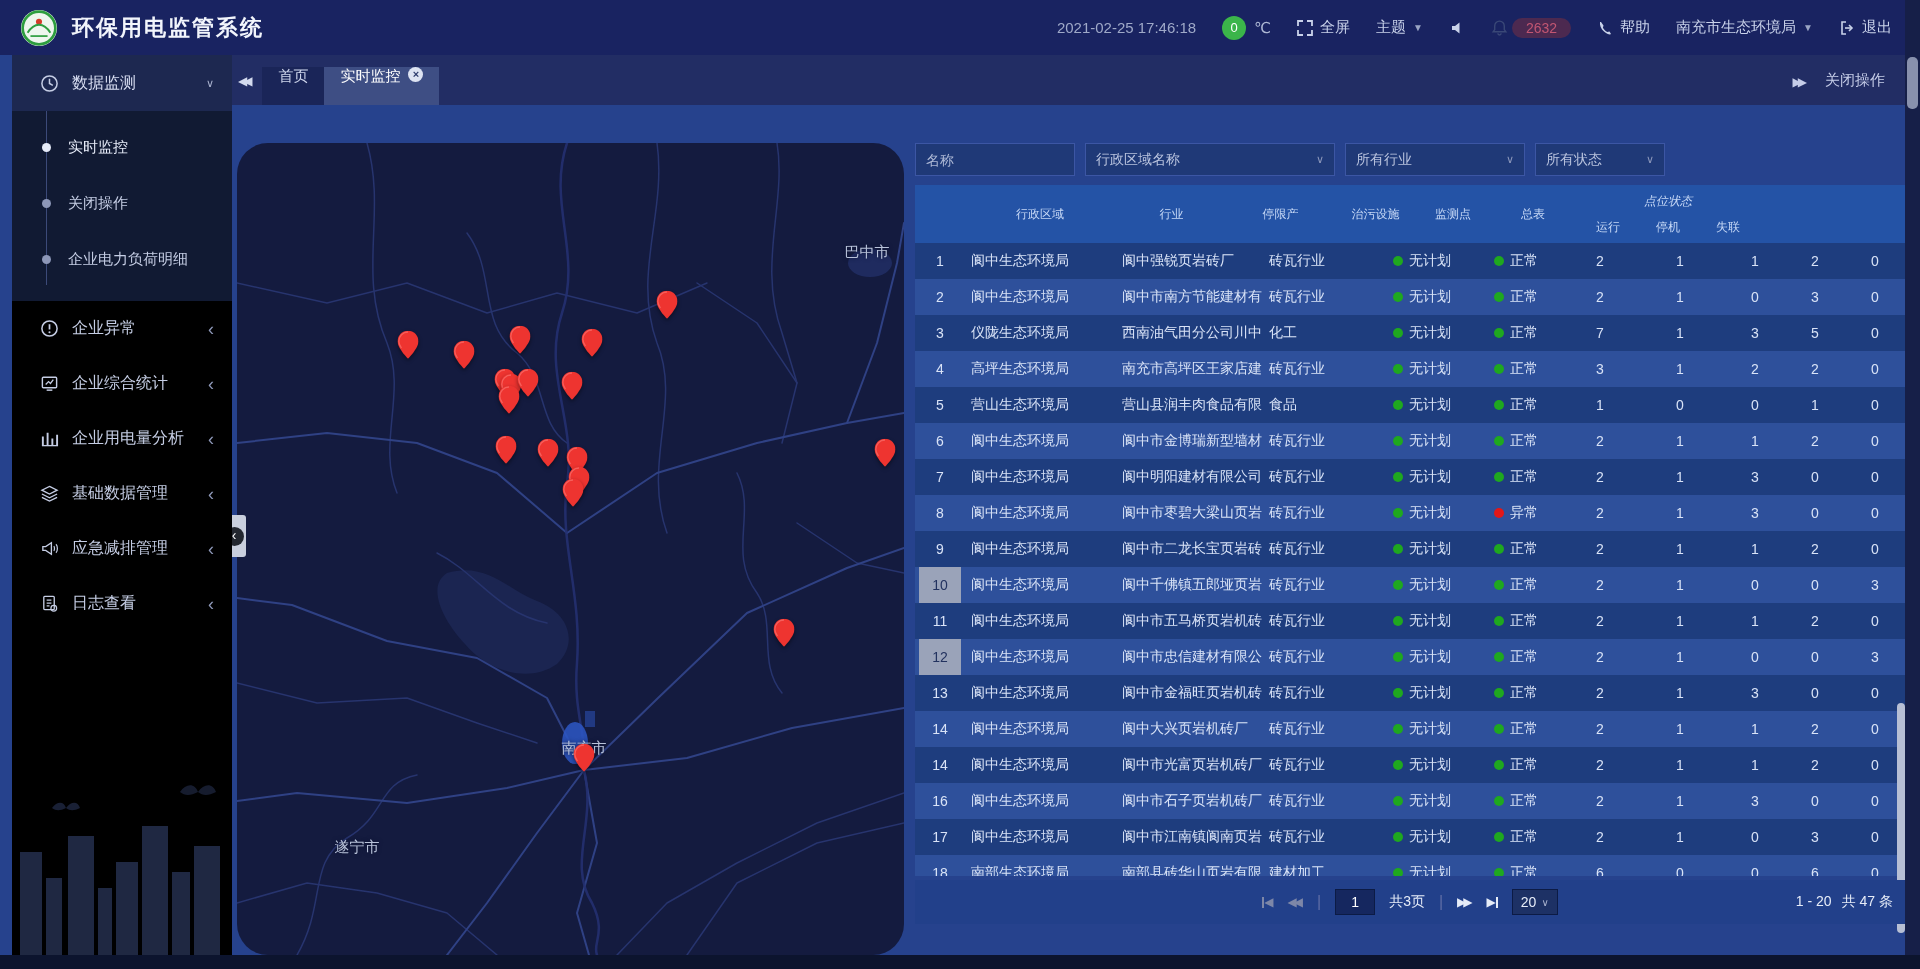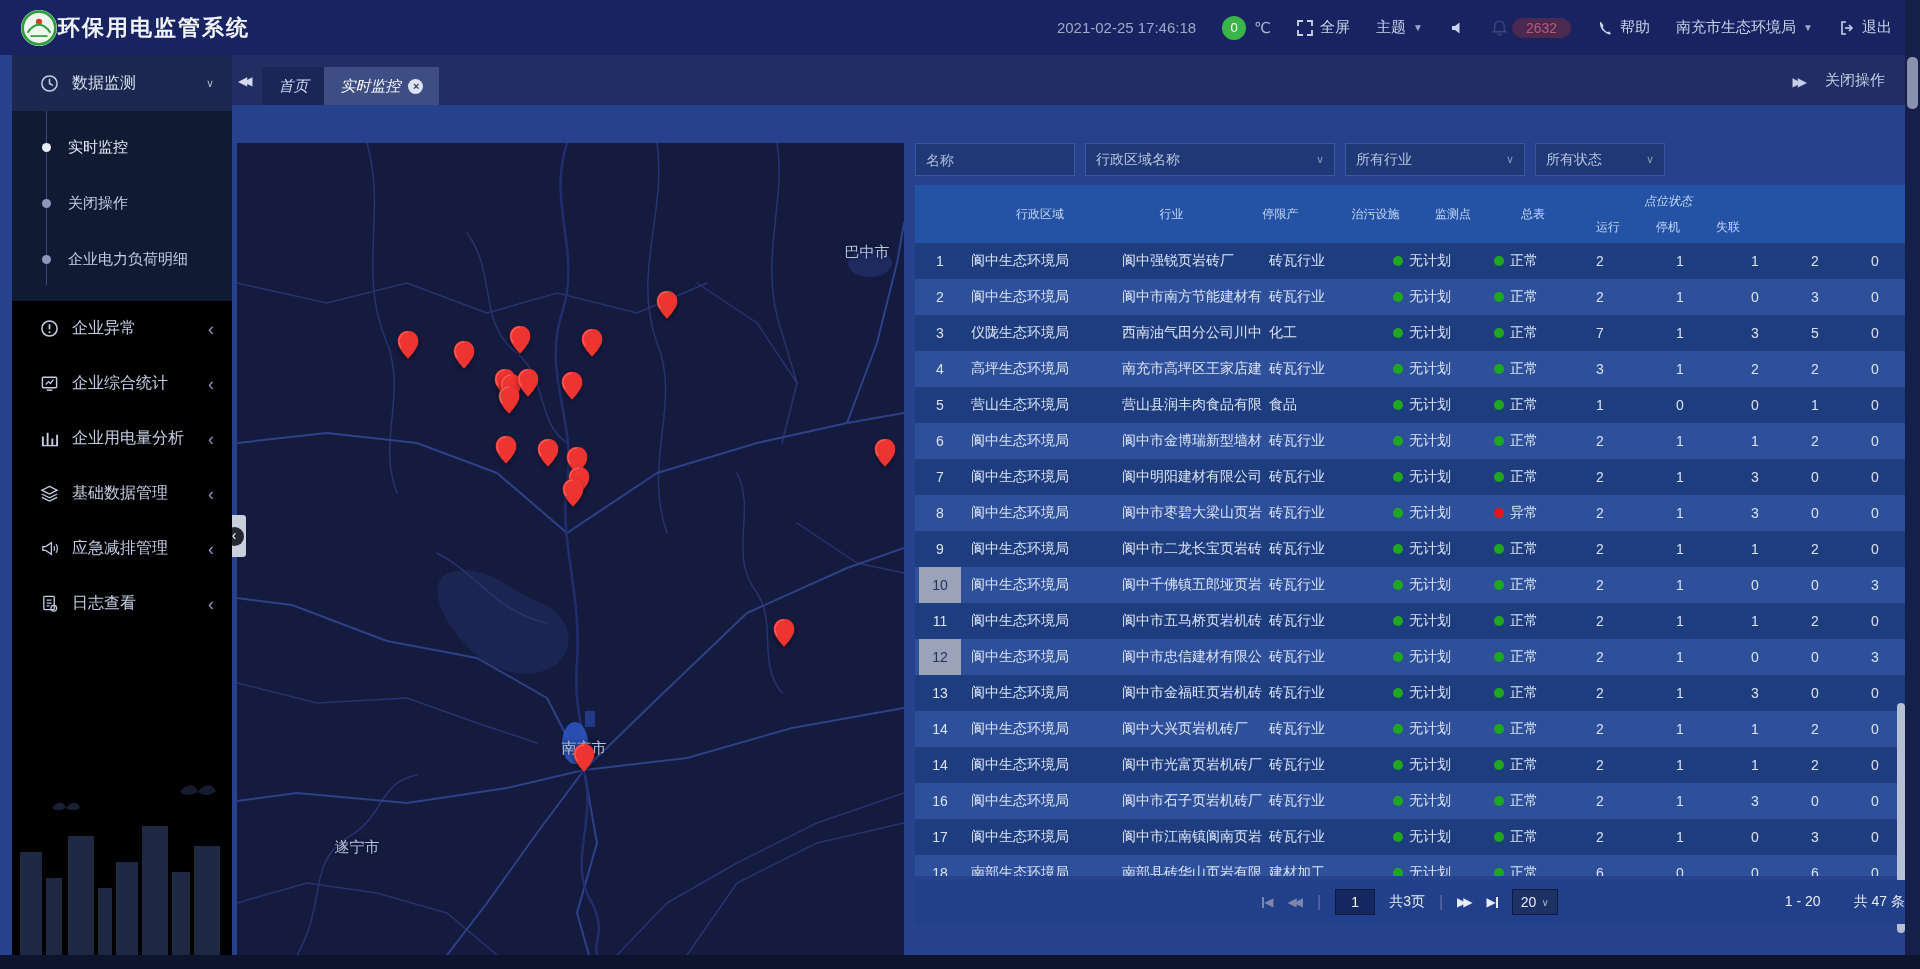--- a/index.html
+++ b/index.html
@@ -4,21 +4,21 @@
 <style>
   * { margin:0; padding:0; box-sizing:border-box; }
   html,body { width:1920px; height:969px; overflow:hidden; background:#0c142e;
     font-family:"Liberation Sans","DejaVu Sans",sans-serif; }
   .page { position:relative; width:1920px; height:969px; background:#26428d; }
 
   
   .header { position:absolute; left:0; top:0; width:1920px; height:55px; background:#192361;
     display:flex; align-items:center; padding:0 28px 0 20px; z-index:20; }
   .logo { width:38px; height:38px; flex:0 0 auto; }
-  .app-title { color:#f2f5fc; font-size:22px; font-weight:bold; letter-spacing:2px; margin-left:0; }
+  .app-title { color:#f2f5fc; font-size:22px; font-weight:bold; letter-spacing:2px; margin-left:14px; }
   .header-right { margin-left:auto; display:flex; align-items:center; gap:26px; color:#c9d2ea; font-size:15px; }
   .h-item { display:flex; align-items:center; gap:7px; cursor:pointer; white-space:nowrap; }
   .h-datetime { color:#9fa9c8; }
   .temp-wrap { display:flex; align-items:center; gap:8px; }
   .temp-badge { width:24px; height:24px; border-radius:50%; background:#3bb54a; color:#fff;
     font-size:13px; display:flex; align-items:center; justify-content:center; }
   .temp-unit { color:#aeb8d4; font-size:15px; }
   .caret { font-size:10px; color:#9aa5c4; }
   .bell-wrap { display:flex; align-items:center; gap:4px; }
   .bell-ico { color:#3a4877; width:17px; height:17px; }
@@ -46,37 +46,37 @@
   .mi-label { flex:1; }
   .mi-chevron { color:#8f99ba; font-size:18px; line-height:1; }
   .skyline { position:absolute; left:0; bottom:0; width:220px; height:175px; pointer-events:none; }
 
   
   .content { position:absolute; left:220px; top:55px; width:1685px; height:900px; }
   .tabbar { position:absolute; left:0; top:0; right:0; height:50px; background:#222d64;
     display:flex; align-items:flex-end; }
   .tab-collapse { align-self:center; margin:0 14px 0 18px; color:#d3daee; cursor:pointer; }
   .dbl-arrow { font-size:12px; letter-spacing:-4px; display:inline-block; }
-  .tab { height:38px; display:flex; align-items:center; padding:0 16px; font-size:15px; gap:8px; cursor:pointer;font-style:italic; }
+  .tab { height:38px; display:flex; padding:0 16px; font-size:15px; gap:8px; cursor:pointer; }
   .tab.inactive { background:#1a2558; color:#cfd6ec; }
   .tab.active { background:#3e4e84; color:#ffffff; }
   .tab-close { width:15px; height:15px; border-radius:50%; background:#dde3f2; color:#2c3a6b;
     font-size:11px; line-height:15px; text-align:center; font-weight:bold; }
   .tab-right { margin-left:auto; align-self:center; display:flex; align-items:center; gap:22px;
     margin-right:20px; color:#c6cde8; font-size:15px; }
 
   
   .content-body { position:absolute; left:0; top:50px; right:0; bottom:0; background:#26428d; }
   .stats-bar { position:absolute; left:0; top:7px; right:0; height:29px; border-top:1px solid #45599f;
     display:flex; align-items:center; gap:62px; padding-left:17px; color:#e8eefb; font-size:15px; }
   .stat { white-space:nowrap; }
   .stat .sv { margin-left:5px; }
 
   
-  .map-panel { position:absolute; left:17px; top:38px; width:667px; height:812px; background:#141b3f; overflow:hidden; cursor:grab; }
+  .map-panel { position:absolute; left:17px; top:38px; width:667px; height:812px; background:#141b3f; overflow:hidden; cursor:grab;border-radius:31px; }
   .map-roads { position:absolute; left:0; top:0; }
   .map-label { position:absolute; transform:translate(-50%,-50%); color:#b9c3da; font-size:15px;
     text-shadow:0 0 4px #0c1230; white-space:nowrap; pointer-events:none; }
   .pin { position:absolute; width:21px; height:28px; transform:translate(-50%,-94%); cursor:pointer;
     filter:drop-shadow(0 2px 2px rgba(0,0,0,.45)); }
   .pin svg { width:100%; height:100%; }
   .map-collapse { position:absolute; left:2px; top:410px; width:24px; height:42px; background:#c9cfdd;
     border-radius:3px; display:flex; align-items:center; justify-content:center; cursor:pointer; z-index:5; }
   .mc-circle { width:19px; height:19px; border-radius:50%; background:#23272f; color:#fff;
     display:flex; align-items:center; justify-content:center; font-size:14px; line-height:1; padding-bottom:2px; }
@@ -132,21 +132,21 @@
   .pg-btn.enabled { color:#e6ecf8; }
   .pg-bar { display:inline-block; width:2px; height:11px; background:currentColor; }
   .pg-tris { letter-spacing:-3px; display:inline-block; padding-right:3px; }
   .pg-sep { color:#5f6da5; font-size:16px; }
   .pg-input { width:40px; height:26px; background:#15275f; border:1px solid #0c1b45; color:#fff;
     text-align:center; font-size:14px; outline:none; }
   .pg-total-pages { color:#e6ecf8; font-size:14px; }
   .pg-size { height:26px; background:#1d3165; border:1px solid #0c1b45; color:#e6ecf8;
     display:flex; align-items:center; gap:5px; padding:0 8px; cursor:pointer; }
   .pg-size .f-caret { font-size:10px; color:#aab3cf; }
-  .pg-range { position:absolute; right:0; color:#e6ecf8; display:flex; gap:33px; }
+  .pg-range { position:absolute; right:12px; color:#e6ecf8; display:flex; gap:10px; }
 
   
   .page-vscroll { position:absolute; right:0; top:0; width:15px; height:955px; background:#161f48; z-index:30; }
   .page-vthumb { position:absolute; left:2px; top:57px; width:11px; height:52px; background:#8891ad; border-radius:5px; cursor:pointer; }
   .page-bottom { position:absolute; left:0; bottom:0; width:1920px; height:14px; background:#0c142e; z-index:29; }
 </style>
 </head>
 <body>
 
 <div class="page">

